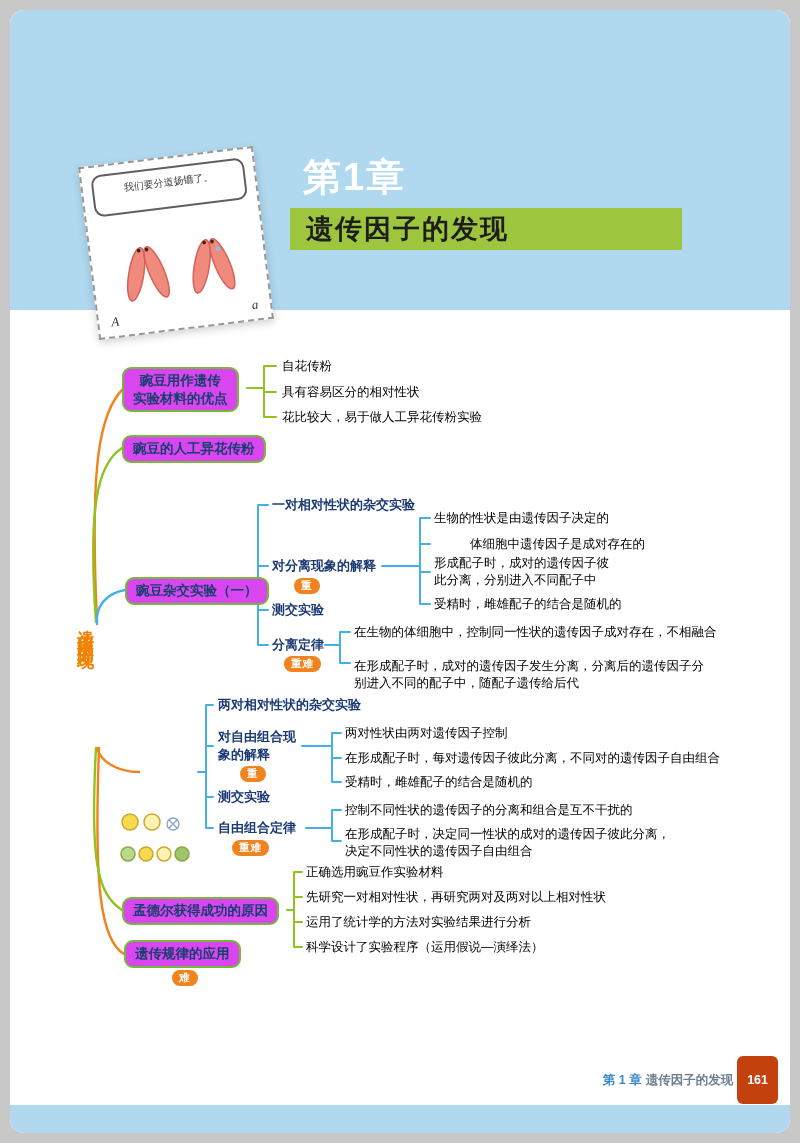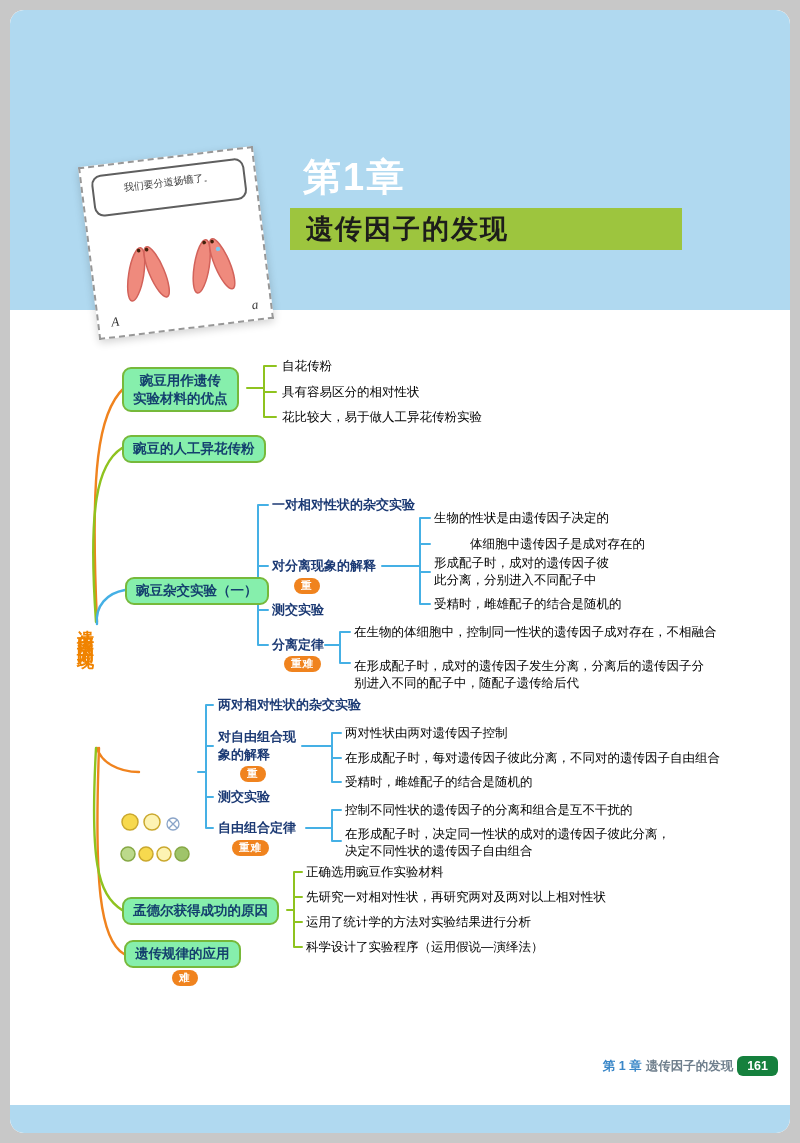--- a/index.html
+++ b/index.html
@@ -11,29 +11,29 @@
   .titlebar{position:absolute;left:280px;top:198px;width:392px;height:42px;background:#9dc53e;}
   .titlebar .t{display:block;padding-left:16px;line-height:42px;font-size:27px;font-weight:bold;color:#1d1d1b;letter-spacing:2px;}
   
   .sketch{position:absolute;left:78px;top:146px;width:172px;height:170px;background:#ffffff;border:2px dashed #979797;transform:rotate(-7deg);box-shadow:0 3px 8px rgba(0,0,0,.18);}
   .bubble{position:absolute;left:9px;top:8px;right:9px;height:42px;background:#ffffff;border:2px solid #5f5f5f;border-radius:10px;font-size:10px;color:#3c3c3c;text-align:center;line-height:1.35;padding-top:7px;box-sizing:border-box;}
   .label-A{position:absolute;left:12px;bottom:6px;font-family:"Liberation Serif",serif;font-style:italic;font-size:13px;color:#333;}
   .label-a{position:absolute;right:12px;bottom:6px;font-family:"Liberation Serif",serif;font-style:italic;font-size:13px;color:#333;}
   
   .connectors{position:absolute;left:0;top:0;}
   .root{position:absolute;left:64px;top:606px;writing-mode:vertical-rl;font-size:17px;font-weight:bold;color:#f08300;letter-spacing:4px;}
-  .node{position:absolute;background:#86efac;border:2px solid #76b93a;border-radius:9px;padding:3px 9px;font-size:13.5px;font-weight:bold;color:#14406e;text-align:center;white-space:pre-line;line-height:1.3;}
+  .node{position:absolute;background:#d946ef;border:2px solid #76b93a;border-radius:9px;padding:3px 9px;font-size:13.5px;font-weight:bold;color:#14406e;text-align:center;white-space:pre-line;line-height:1.3;}
   .leaf{position:absolute;transform:translateY(-50%);font-size:12.5px;color:#000000;white-space:pre-line;line-height:1.35;}
   .leaf.bold{font-weight:bold;font-size:13px;color:#1c3a74;}
   .badge{position:absolute;background:#f0831e;color:#fff;font-size:10.5px;font-weight:bold;padding:1px 7px;border-radius:8px;letter-spacing:1px;}
   
   .footer{position:absolute;right:12px;top:1046px;display:flex;align-items:center;gap:4px;}
   .footer .ch{font-size:12.5px;font-weight:bold;color:#3a87c8;}
   .footer .ti{font-size:12.5px;font-weight:bold;color:#6f7f8d;}
-  .pagenum{background:#15803d;color:#fff;font-size:12.5px;font-weight:bold;padding:3px 10px;border-radius:6px;}
+  .pagenum{background:#c2410c;color:#fff;font-size:12.5px;font-weight:bold;padding:17px 10px;border-radius:6px;}
   .bottombar{position:absolute;left:0;bottom:0;width:780px;height:28px;background:#b0d9f0;border-radius:0 0 14px 14px;}
 </style>
 </head>
 <body>
 
 <div class="page">
   <div class="card">
 
     <div class="banner"></div>
 

